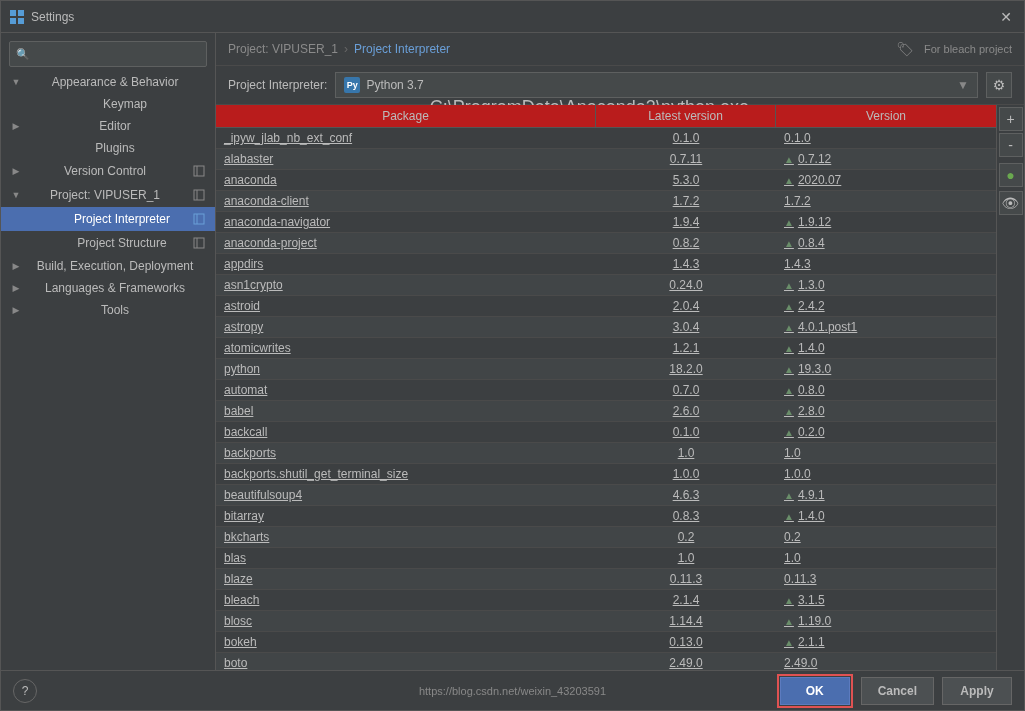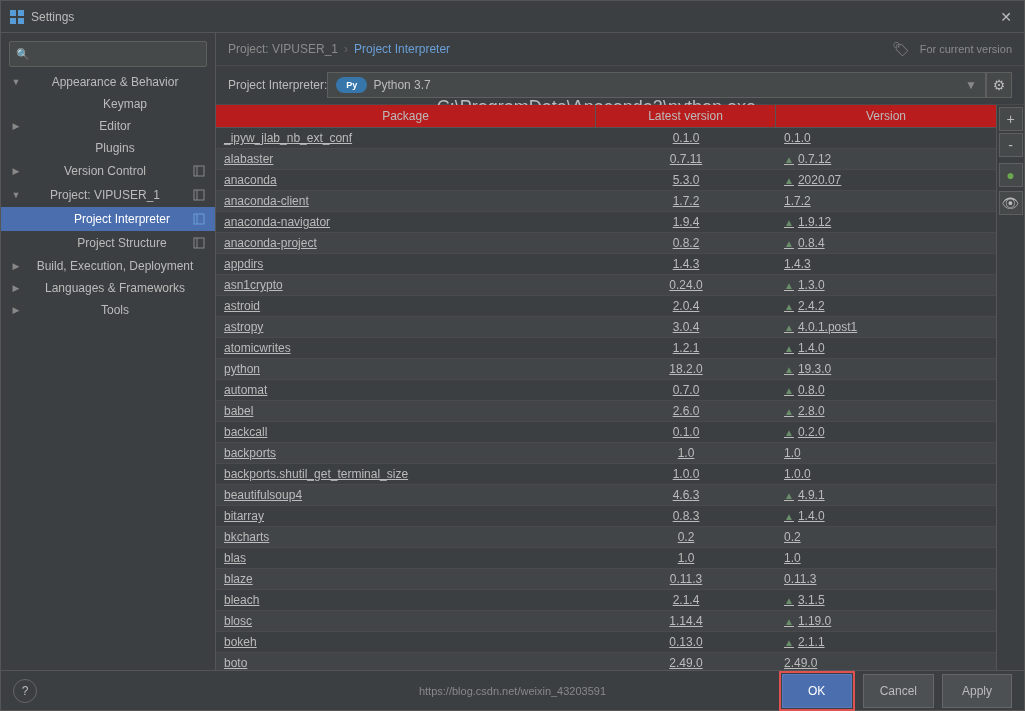--- a/index.html
+++ b/index.html
@@ -29,21 +29,21 @@
     .sidebar-grandchild { padding-left: 42px; }
     
     
     .main { flex: 1; display: flex; flex-direction: column; background: #3c3f41; overflow: hidden; }
     
     .breadcrumb { padding: 8px 12px; display: flex; align-items: center; gap: 6px; font-size: 12px; color: #8a8a8a; border-bottom: 1px solid #4a4a4a; }
     .breadcrumb-sep { color: #666; }
     .breadcrumb-current { color: #6a9fd8; }
     .breadcrumb-tag { color: #8a8a8a; font-size: 11px; }
     
-    .interpreter-row { display: flex; align-items: center; padding: 6px 12px; border-bottom: 1px solid #4a4a4a; }
+    .interpreter-row { display: flex; align-items: center; padding: 6px 12px; gap: 8px; border-bottom: 1px solid #4a4a4a; }
     .interpreter-label { color: #bbb; font-size: 12px; white-space: nowrap; }
     .interpreter-select { flex: 1; background: #45494a; border: 1px solid #5e6060; color: #bbb; font-size: 12px; padding: 2px 6px; height: 26px; display: flex; align-items: center; justify-content: space-between; cursor: pointer; }
     .interpreter-select-text { display: flex; align-items: center; gap: 6px; }
     .python-icon { width: 16px; height: 16px; background: #3776ab; border-radius: 2px; display: flex; align-items: center; justify-content: center; font-size: 9px; color: white; font-weight: bold; }
     .dropdown-arrow { color: #888; }
     .gear-btn { width: 26px; height: 26px; background: #45494a; border: 1px solid #5e6060; display: flex; align-items: center; justify-content: center; cursor: pointer; color: #bbb; font-size: 14px; }
     
     .table-area { flex: 1; overflow: hidden; display: flex; position: relative; }
     
     .packages-table { flex: 1; overflow-y: auto; overflow-x: hidden; }
@@ -59,21 +59,21 @@
     .table-cell.latest { display: flex; align-items: center; gap: 4px; }
     .update-arrow { color: #6a8e6a; font-size: 10px; }
     
     .side-buttons { width: 28px; display: flex; flex-direction: column; align-items: center; padding-top: 2px; gap: 2px; border-left: 1px solid #555; }
     .side-btn { width: 24px; height: 24px; background: #45494a; border: 1px solid #5e6060; display: flex; align-items: center; justify-content: center; cursor: pointer; color: #bbb; font-size: 14px; line-height: 1; }
     .side-btn.green { color: #6aa84f; }
     .side-btn.eye { color: #bbb; }
     
     .footer { height: 40px; background: #3c3f41; border-top: 1px solid #555; display: flex; align-items: center; justify-content: flex-end; padding: 0 12px; gap: 8px; position: relative; }
     .footer-url { position: absolute; left: 50%; transform: translateX(-50%); font-size: 11px; color: #888; }
-    .btn { padding: 4px 16px; font-size: 12px; cursor: pointer; border: 1px solid #666; background: #4c5052; color: #bbb; min-width: 70px; text-align: center; height: 34px; display: flex; align-items: center; justify-content: center; }
+    .btn { padding: 4px 16px; font-size: 12px; cursor: pointer; border: 1px solid #666; background: #4c5052; color: #bbb; min-width: 70px; text-align: center; height: 28px; display: flex; align-items: center; justify-content: center; font-weight: bold; }
     .btn.primary { background: #4b6eaf; border-color: #5c7bbf; color: white; }
     .btn-ok-wrapper { border: 2px solid #e05252; padding: 1px; }
     
     .help-btn { width: 24px; height: 24px; border-radius: 50%; border: 1px solid #666; background: transparent; color: #bbb; display: flex; align-items: center; justify-content: center; cursor: pointer; font-size: 12px; position: absolute; left: 12px; }
   </style>
 </head>
 <body>
 
 <div class="window">
 
@@ -179,28 +179,28 @@
     </div>
 
     <div class="main">
 
       <div class="breadcrumb">
         <span>Project: VIPUSER_1</span>
         <span class="breadcrumb-sep">›</span>
         <span class="breadcrumb-current">Project Interpreter</span>
         <span style="flex:1"></span>
         <span style="color:#888; font-size:14px; margin-right:4px;">🏷</span>
-        <span class="breadcrumb-tag">For current version</span>
+        <span class="breadcrumb-tag">For bleach project</span>
       </div>
 
       <div class="interpreter-row">
         <span class="interpreter-label">Project Interpreter:</span>
         <div class="interpreter-select" style="flex:1; background:#45494a; border:1px solid #5e6060; padding:2px 8px; display:flex; align-items:center; justify-content:space-between; height:26px; cursor:pointer;">
           <div class="interpreter-select-text">
-            <span class="python-icon" style="background:#3776ab; border-radius:8px; width:31px; height:16px; display:inline-flex; align-items:center; justify-content:center; color:white; font-size:9px; font-weight:bold; flex-shrink:0;">Py</span>
+            <span class="python-icon" style="background:#3776ab; border-radius:2px; width:16px; height:16px; display:inline-flex; align-items:center; justify-content:center; color:white; font-size:9px; font-weight:bold; flex-shrink:0;">Py</span>
             <span style="color:#bbb; font-size:12px;">Python 3.7</span>
             <span style="color:#bbb; font-size:18px;margin-top:44px;">C:\ProgramData\Anaconda3\python.exe</span>
           </div>
           <span class="dropdown-arrow" style="color:#888;">▼</span>
         </div>
         <div class="gear-btn">
           <span>⚙</span>
         </div>
       </div>
 

